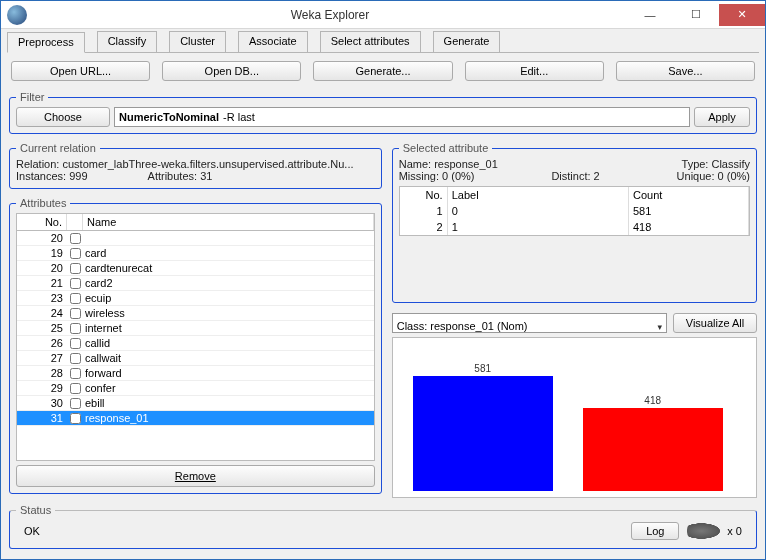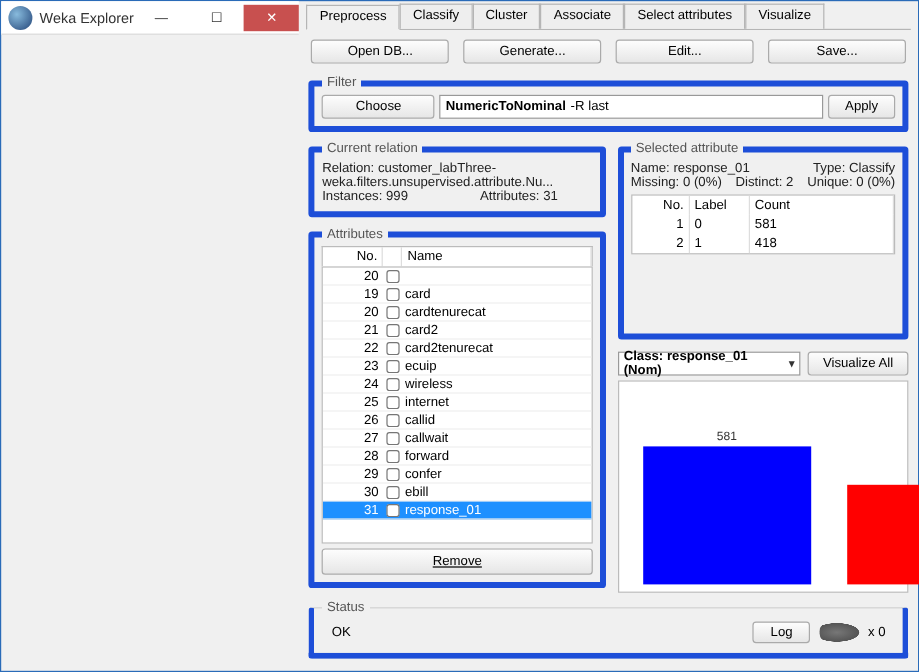--- a/index.html
+++ b/index.html
@@ -1,31 +1,31 @@
 <!DOCTYPE html>
 <html><head>
 <meta charset="utf-8">
 <style>
   * { box-sizing: border-box; font-family: Tahoma, Arial, sans-serif; font-size: 11px; }
   body { margin: 0; background: #fff; }
-  .window { width: 766px; height: 560px; border: 1px solid #2a6bb8; background: #f0f0f0; display: flex; flex-direction: row; margin: 0 auto; }
+  .window { width: 766px; height: 560px; border: 1px solid #2a6bb8; background: #f0f0f0; display: flex; flex-direction: column; margin: 0 auto; }
   .titlebar { background: #fff; height: 28px; display: flex; align-items: center; border-bottom: 1px solid #d8d8d8; }
   .titlebar-icon { width: 20px; height: 20px; margin: 0 6px; border-radius: 10px; background: radial-gradient(circle at 35% 35%, #8bd, #247); }
   .title { flex: 1; text-align: center; font-size: 12px; color: #333; }
   .winbtns { display: flex; }
   .winbtn { width: 46px; height: 22px; display: flex; align-items: center; justify-content: center; color: #333; }
   .winbtn.close { background: #c8504f; color: #fff; width: 46px; }
   .content { flex: 1; padding: 2px 6px 4px 6px; display: flex; flex-direction: column; }
   .tabs { display: flex; border-bottom: 1px solid #b5b5b5; height: 22px; }
-  .tab { padding: 3px 10px; border: 1px solid #b5b5b5; border-bottom: none; background: #eee; margin-right: 0; font-size: 11px; cursor: pointer; }
+  .tab { padding: 3px 10px; border: 1px solid #b5b5b5; border-bottom: none; background: #eee; margin-right: 12px; font-size: 11px; cursor: pointer; }
   .tab.active { background: #f0f0f0; border-bottom: 1px solid #f0f0f0; position: relative; top: 1px; }
   .toolbar-row { display: flex; gap: 12px; padding: 8px 4px; }
   .btn { border: 1px solid #aaa; background: linear-gradient(#fdfdfd,#e6e6e6); border-radius: 3px; padding: 3px 0; text-align: center; cursor: pointer; }
   .toolbar-row .btn { flex: 1; }
-  fieldset { border: 5px solid #1d4ed8; border-radius: 3px; margin: 2px 2px 6px 2px; padding: 4px 6px 6px 6px; }
+  fieldset { border: 1px solid #1d4ed8; border-radius: 3px; margin: 2px 2px 6px 2px; padding: 4px 6px 6px 6px; }
   legend { color: #555; padding: 0 4px; }
   .filter-row { display: flex; align-items: center; gap: 4px; }
   .filter-row .choose { width: 94px; }
   .filter-text { flex: 1; border: 1px solid #999; background: #fff; height: 20px; padding: 2px 4px; display: flex; align-items: center; }
   .filter-text b { margin-right: 4px; }
   .apply { width: 56px; }
   .mid { display: flex; gap: 6px; flex: 1; min-height: 0; }
   .col { display: flex; flex-direction: column; min-height: 0; }
   .col.left { flex: 1.02; }
   .col.right { flex: 1; }
@@ -49,21 +49,21 @@
   .remove-row .btn { width: 100%; padding: 4px 0; text-decoration: underline; }
   .sel-hdr-row { display:flex; justify-content:space-between; }
   .sel-table { border: 1px solid #bbb; background: #fff; }
   .sel-table .hdr, .sel-table .row { display: flex; }
   .sel-table .hdr div, .sel-table .row div { border-right: 1px solid #ddd; padding: 2px 4px; }
   .c-no { width: 48px; text-align: right; }
   .c-lbl { flex: 1; }
   .c-cnt { width: 120px; }
   .sel-spacer { height: 60px; }
   .class-row { display: flex; gap: 6px; margin: 4px 2px; }
-  .class-sel { flex: 1; border: 1px solid #999; background: #fff; height: 20px; display: flex; align-items: center; padding: 0 4px; justify-content: space-between; font-weight: bold; }
+  .class-sel { flex: 1; border: 1px solid #999; background: #fff; height: 20px; display: flex; align-items: flex-end; padding: 0 4px; justify-content: space-between; }
   .vizall { width: 84px; }
   .chart { flex: 1; border: 1px solid #bbb; background: #fff; margin: 0 2px 2px 2px; position: relative; }
   .bar { position: absolute; bottom: 6px; }
   .bar-lbl { position: absolute; font-size: 10px; color: #333; text-align: center; }
   .status { border-top: 1px solid #bbb; margin-top: 4px; }
   .status-row { display:flex; align-items:center; padding: 2px 8px; }
   .logbtn { width: 48px; padding: 2px 0; }
   .bird { width: 36px; height: 18px; background: radial-gradient(ellipse at 40% 50%, #777, #555 60%, transparent 62%); margin: 0 4px 0 8px; border-radius: 8px; }
   .caret { font-size:9px; color:#333; }
 </style>
@@ -81,24 +81,25 @@
     </div>
   </div>
 
   <div class="content">
     <div class="tabs" id="tabbar">
         <div class="tab active">Preprocess</div>
         <div class="tab">Classify</div>
         <div class="tab">Cluster</div>
         <div class="tab">Associate</div>
         <div class="tab">Select attributes</div>
-        <div class="tab">Visualize</div>
+        <div class="tab">Generate</div>
       </div>
 
     <div class="toolbar-row">
+      <div class="btn">Open URL...</div>
       <div class="btn">Open DB...</div>
       <div class="btn">Generate...</div>
       <div class="btn">Edit...</div>
       <div class="btn">Save...</div>
     </div>
 
     <fieldset>
       <legend>Filter</legend>
       <div class="filter-row">
         <div class="btn choose">Choose</div>
@@ -158,27 +159,20 @@
                   <input type="checkbox" style="">
                 </div>
                 <div class="nm">cardtenurecat</div>
               </div>
               <div class="attr-row">
                 <div class="no">21</div>
                 <div class="chk">
                   <input type="checkbox" style="">
                 </div>
                 <div class="nm">card2</div>
-              </div>
-              <div class="attr-row">
-                <div class="no">22</div>
-                <div class="chk">
-                  <input type="checkbox" style="">
-                </div>
-                <div class="nm">card2tenurecat</div>
               </div>
               <div class="attr-row">
                 <div class="no">23</div>
                 <div class="chk">
                   <input type="checkbox" style="">
                 </div>
                 <div class="nm">ecuip</div>
               </div>
               <div class="attr-row">
                 <div class="no">24</div>

